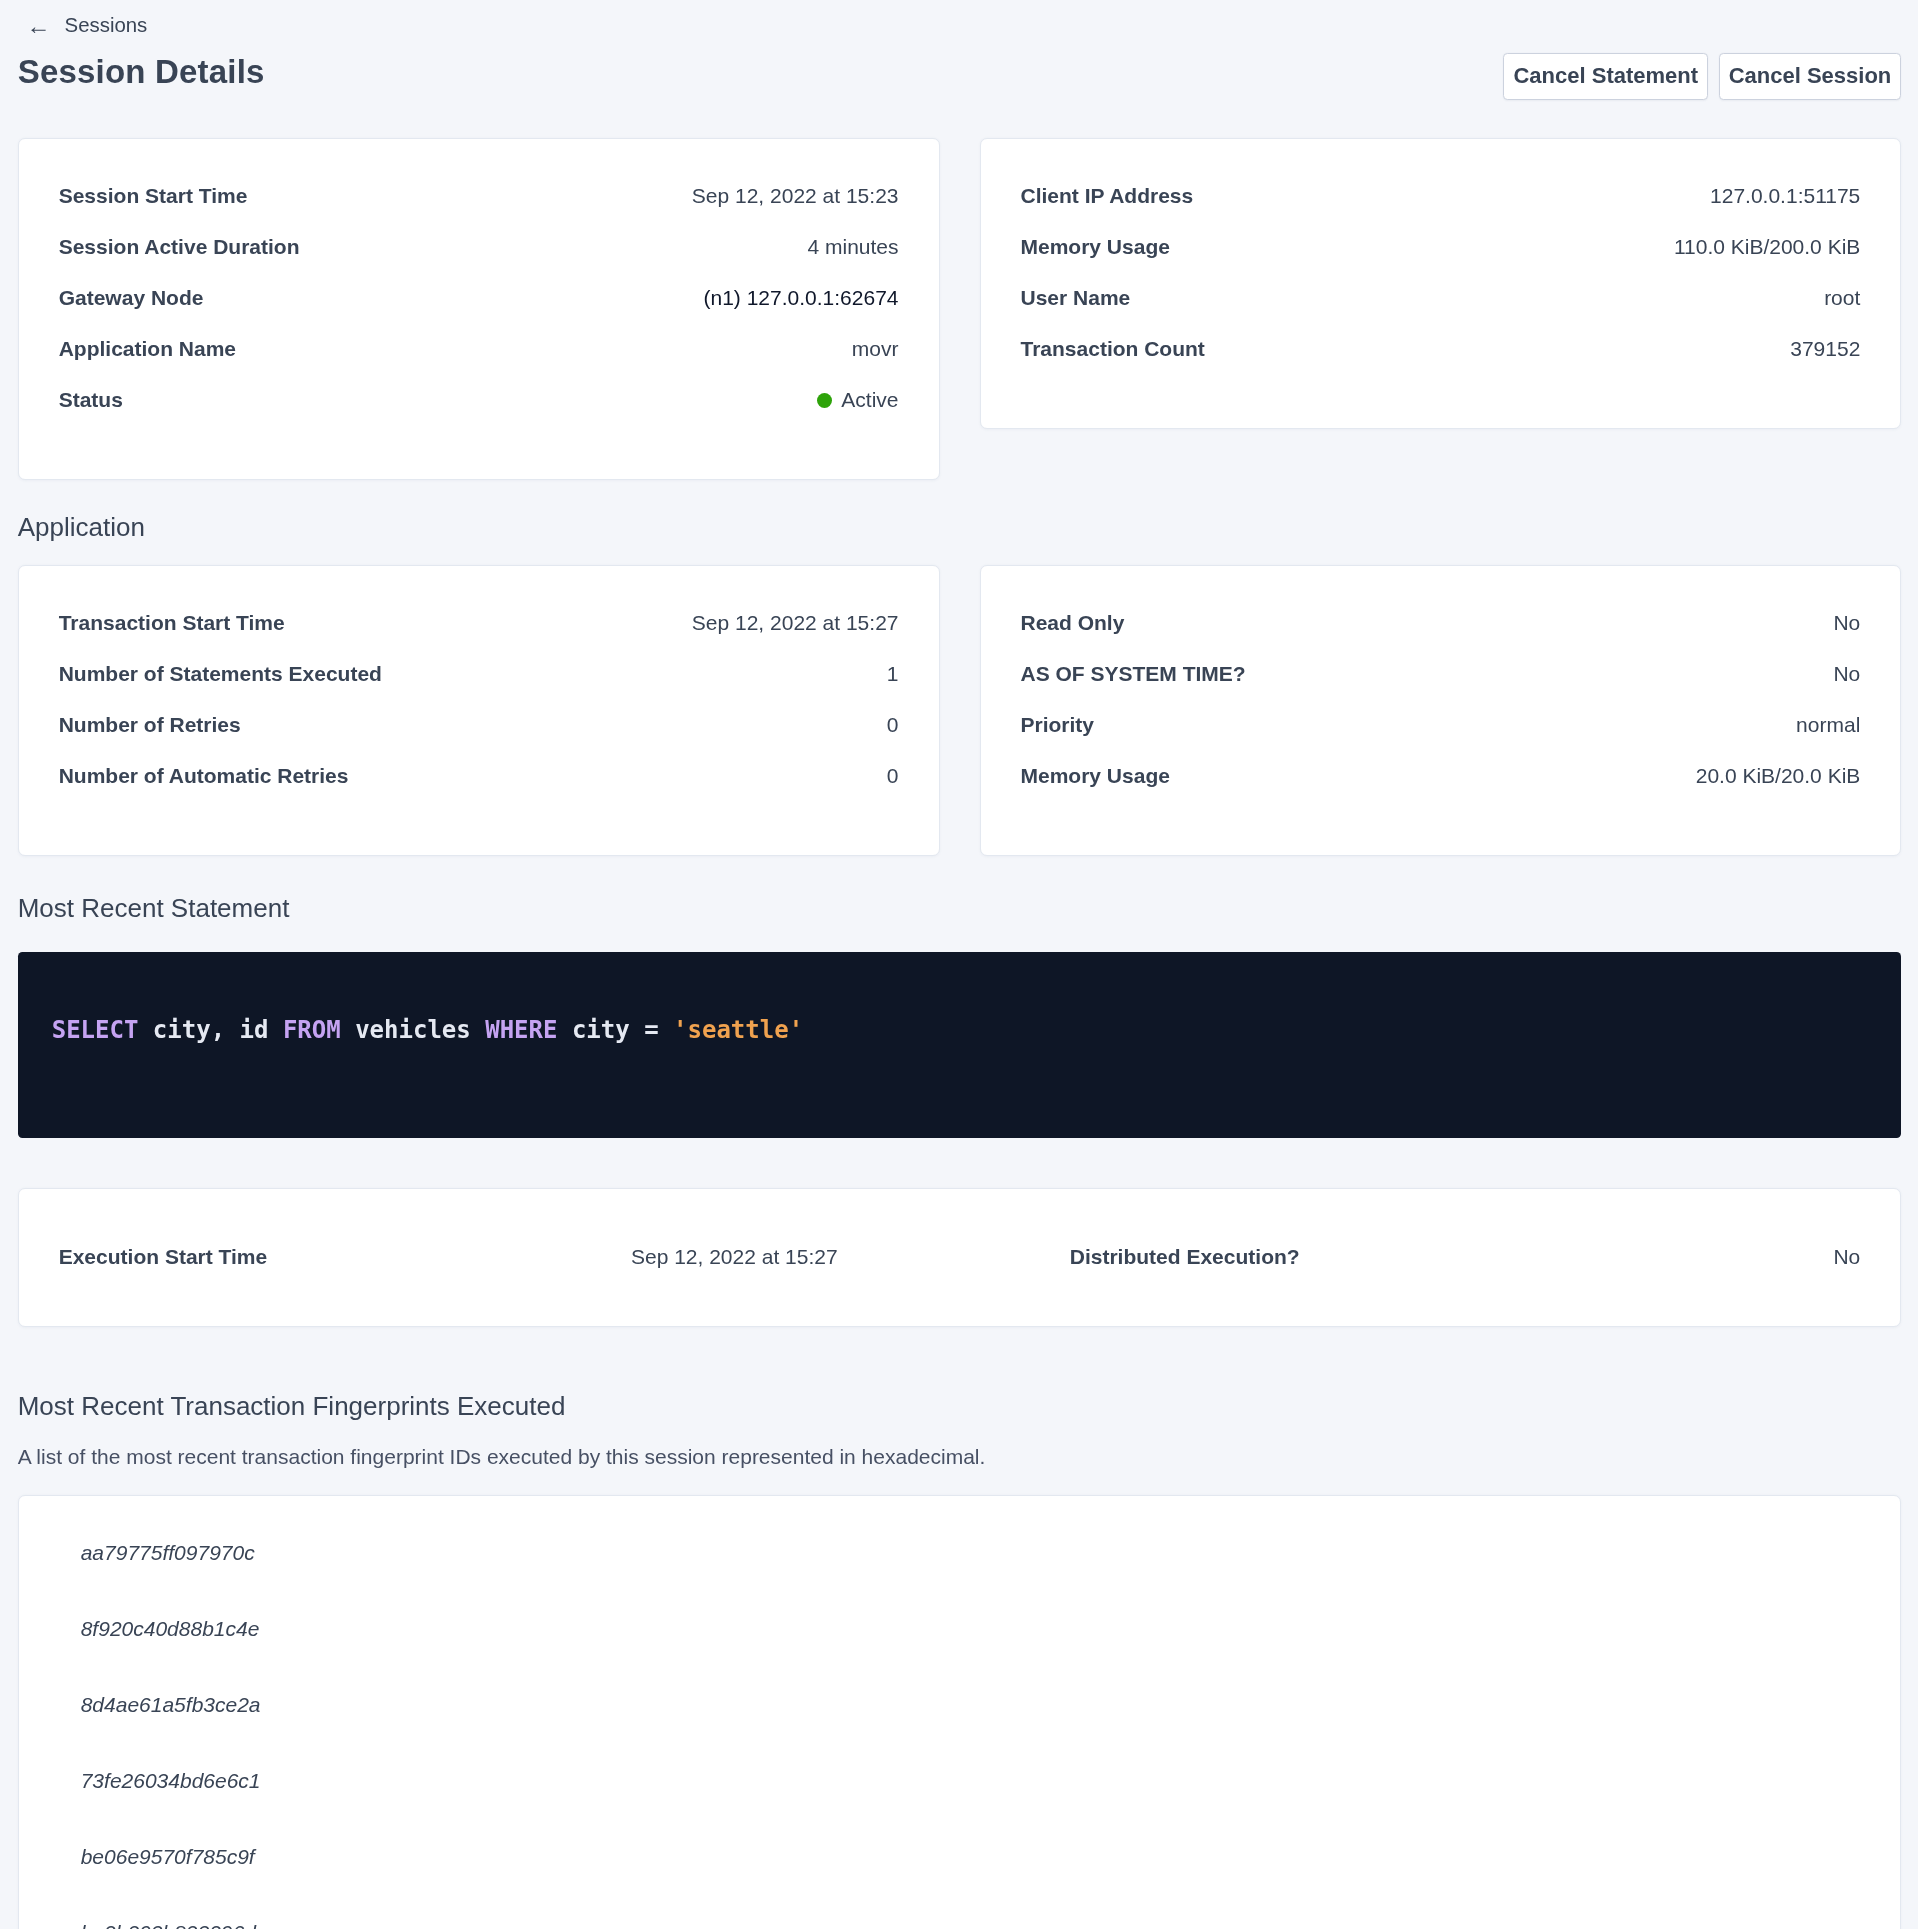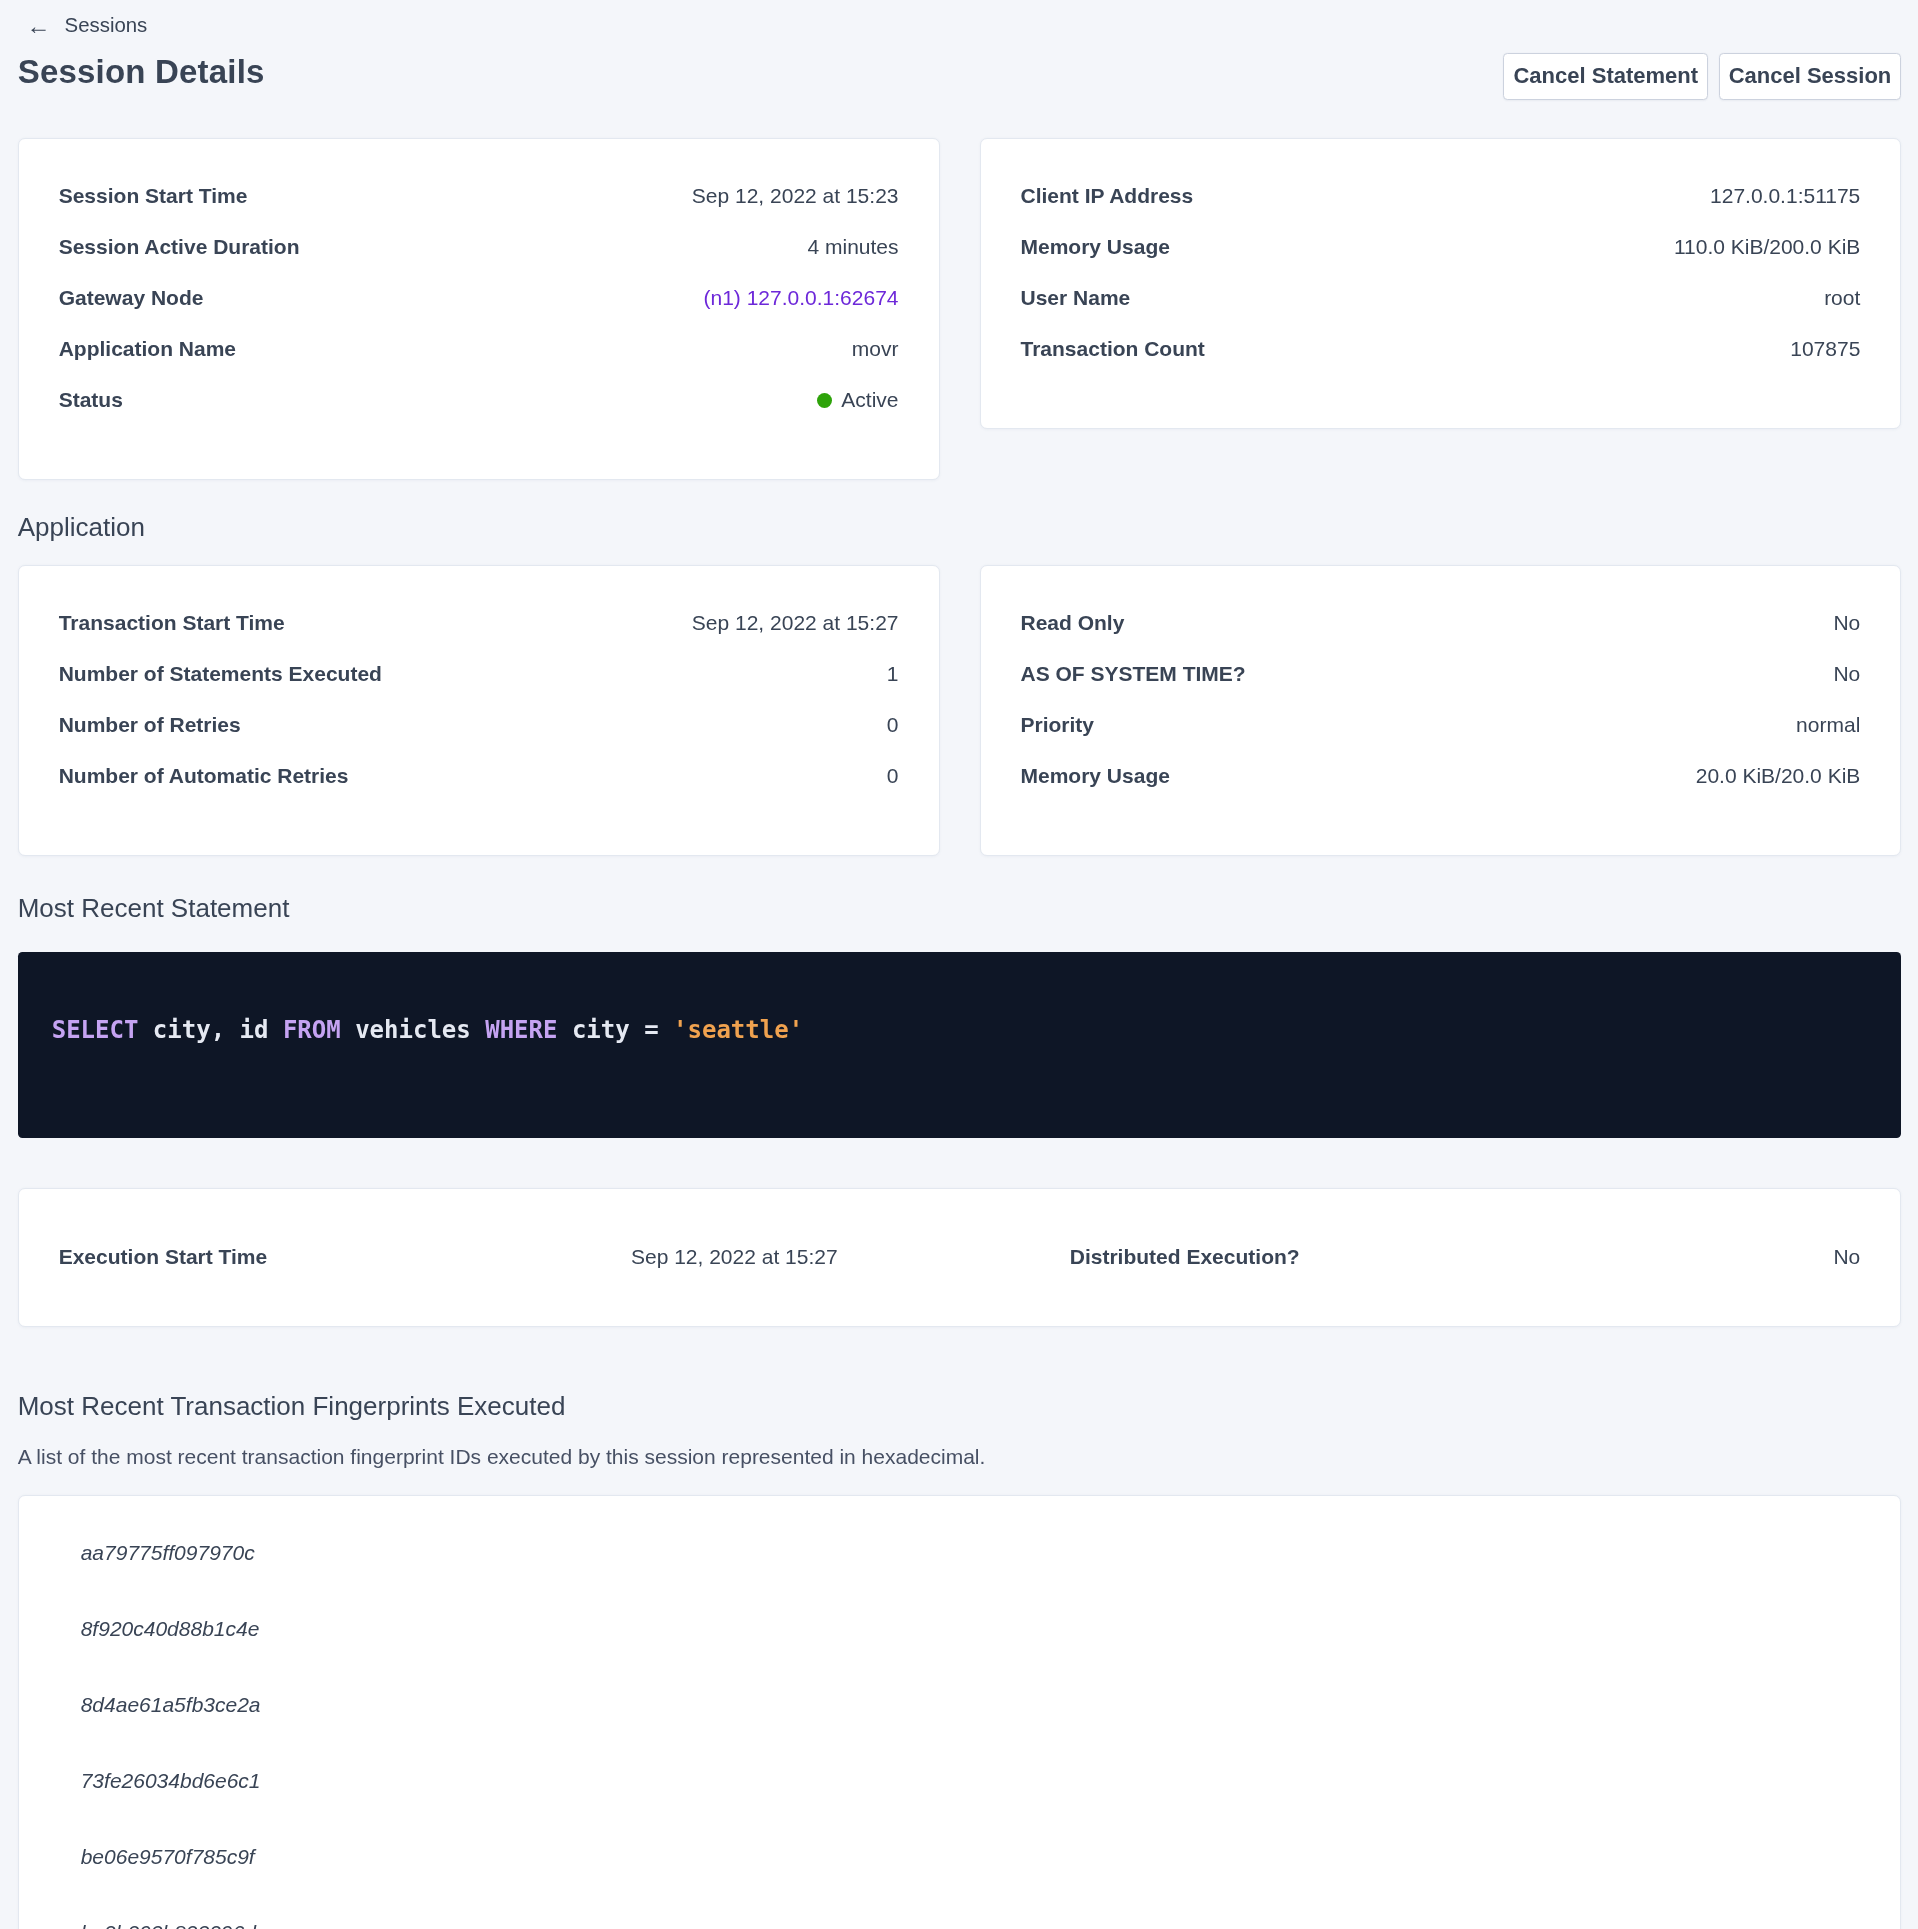--- a/index.html
+++ b/index.html
@@ -71,21 +71,21 @@
   }
   .summary-card { padding: 32px 40px 53px 40px; }
   .srow {
     height: 51px;
     display: flex;
     align-items: center;
     justify-content: space-between;
   }
   .srow .label { font-size: 21px; font-weight: 700; color: #394455; }
   .srow .value { font-size: 21px; font-weight: 400; color: #394455; text-align: right; }
-  .value.link { color: #6d28d9; text-decoration: none; cursor: pointer; }
+  .value.link { color: #0f172a; text-decoration: none; cursor: pointer; }
   .status-wrap { display: inline-flex; align-items: center; gap: 9px; }
   .dot {
     width: 15px; height: 15px; border-radius: 50%;
     background: #2ea30a; display: inline-block;
   }
 
   
   h2 {
     font-size: 26px;
     font-weight: 400;
@@ -203,21 +203,21 @@
     <div class="srow">
       <span class="label">Memory Usage</span>
       <span class="value">110.0 KiB/200.0 KiB</span>
     </div>
     <div class="srow">
       <span class="label">User Name</span>
       <span class="value">root</span>
     </div>
     <div class="srow">
       <span class="label">Transaction Count</span>
-      <span class="value">107875</span>
+      <span class="value">379152</span>
     </div>
   </div>
 </div>
 
 <h2 class="h-transaction">Application</h2>
 
 <div class="two-col row2">
   <div class="card summary-card">
     <div class="srow">
       <span class="label">Transaction Start Time</span>

